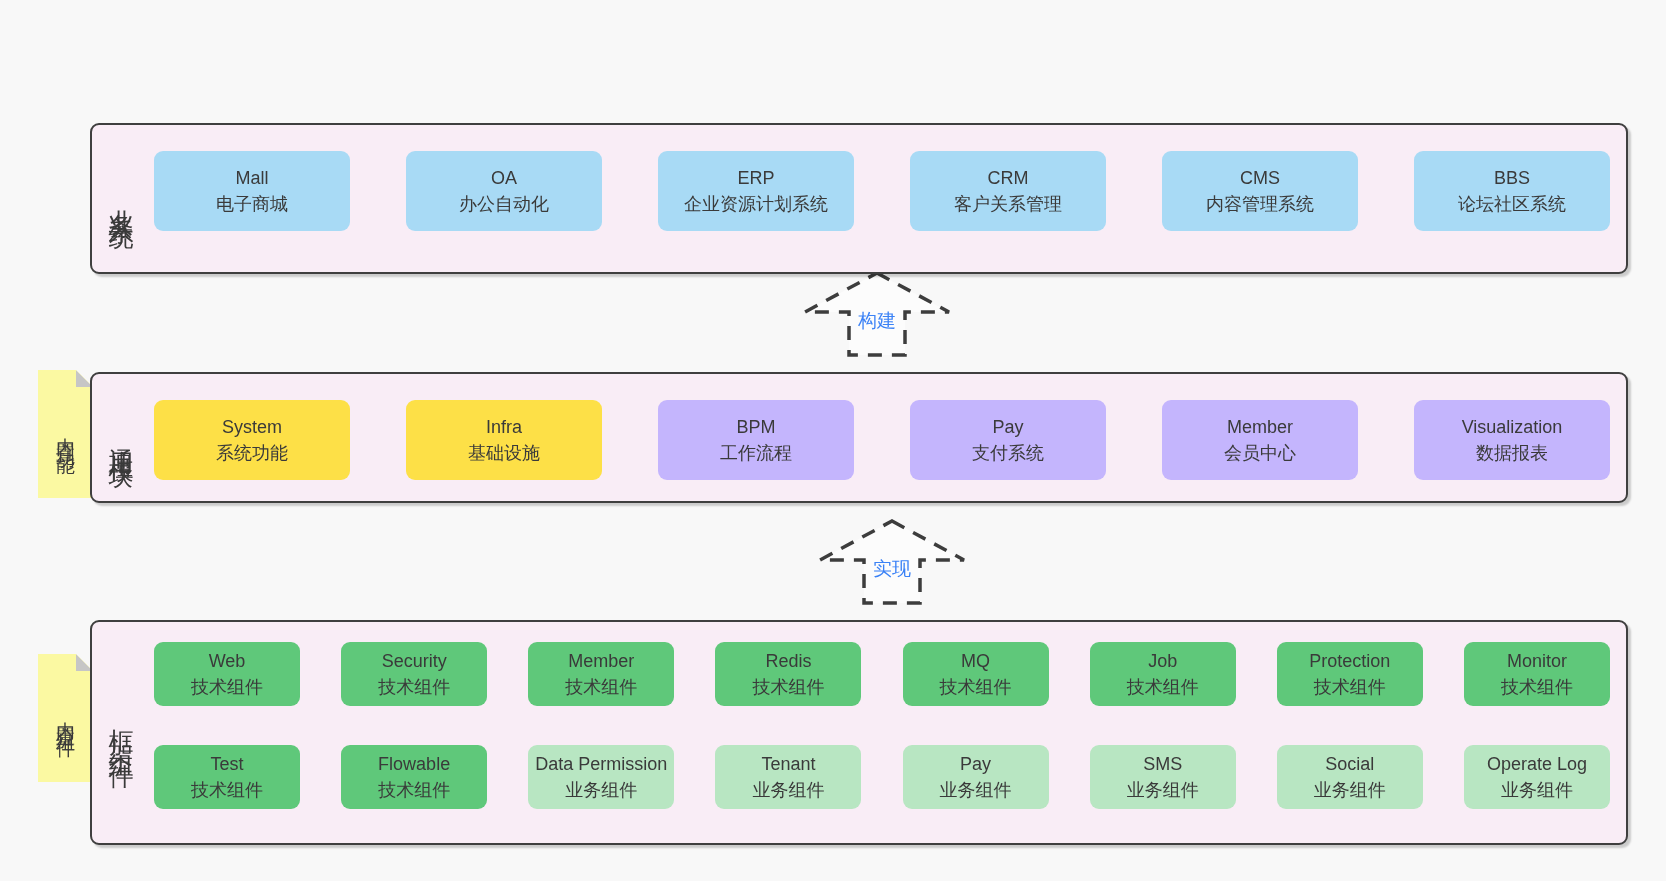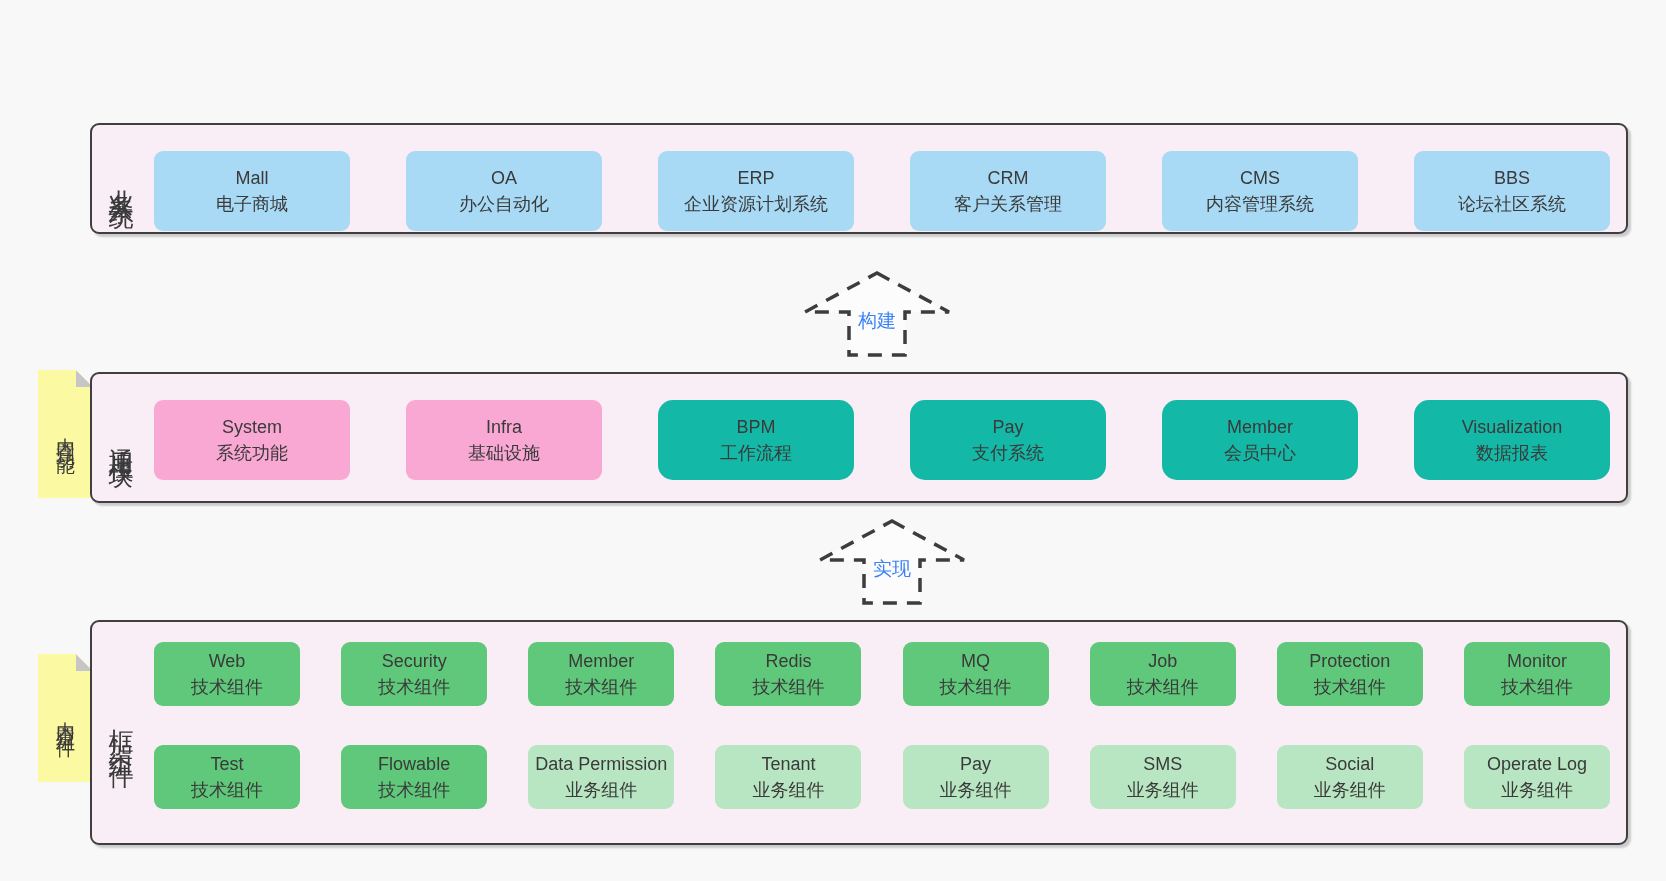--- a/index.html
+++ b/index.html
@@ -8,21 +8,21 @@
     background:#f8f8f8;
     font-family:"Liberation Sans","DejaVu Sans",sans-serif;
     color:#3a3a3a;
   }
   .panel {
     position:absolute; left:90px; width:1538px; box-sizing:border-box;
     background:#f9edf6; border:2px solid #3f3f3f; border-radius:9px;
     box-shadow:3px 3px 2px rgba(0,0,0,0.18);
     z-index:2;
   }
-  #panel-business  { top:123px; height:111px; }
+  #panel-business  { top:123px; height:151px; }
   #panel-modules   { top:372px; height:131px; }
   #panel-framework { top:620px; height:225px; }
 
   .vlabel {
     position:absolute; left:12px; top:0; height:100%; width:36px;
     display:flex; align-items:center; justify-content:center;
     writing-mode:vertical-lr; text-orientation:upright;
     font-size:25px; letter-spacing:5px; color:#3a3a3a;
   }
   #panel-framework .vlabel { letter-spacing:12px; }
@@ -38,22 +38,22 @@
 
   .box {
     box-sizing:border-box; border-radius:9px;
     display:flex; flex-direction:column; align-items:center; justify-content:center;
     text-align:center; font-size:18px; line-height:26px; color:#3a3a3a;
     padding:2px 6px;
   }
   .w6 { width:196px; height:80px; }
   .w8 { width:146px; height:64px; }
   .blue        { background:#a8daf5; }
-  .red         { background:#f9a8d4; }
-  .pink        { background:#14b8a6;border-radius:15px; }
+  .red         { background:#fde047; }
+  .pink        { background:#c4b5fd; }
   .green       { background:#5fc87a; }
   .light-green { background:#b8e6c2; }
 
   .sticky {
     position:absolute; left:38px; width:55px; height:128px; z-index:1;
     background:#fbf9a2;
     clip-path:polygon(0 0, calc(100% - 17px) 0, 100% 17px, 100% 100%, 0 100%);
     display:flex; align-items:center; justify-content:center;
   }
   #sticky-modules   { top:370px; }

